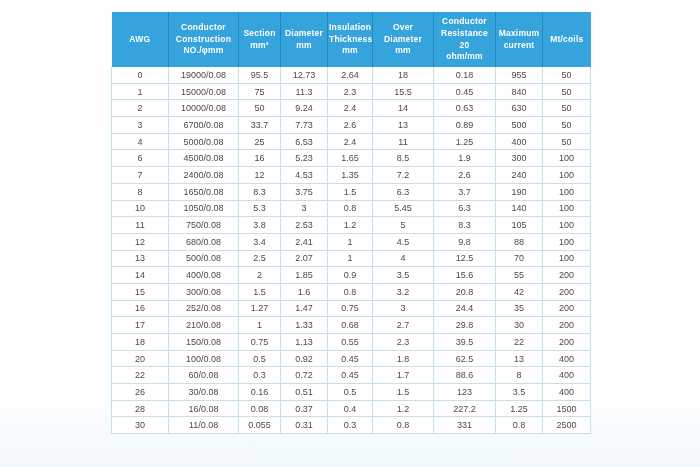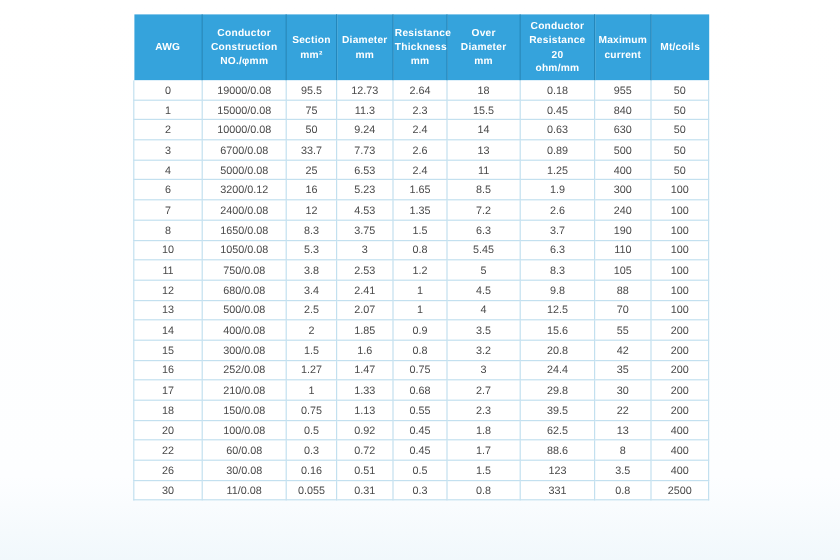--- a/index.html
+++ b/index.html
@@ -73,21 +73,21 @@
     <thead>
       <tr id="header-row">
           <th>AWG</th>
           <th>Conductor
 Construction
 NO./φmm</th>
           <th>Section
 mm²</th>
           <th>Diameter
 mm</th>
-          <th>Resistance
+          <th>Insulation
 Thickness
 mm</th>
           <th>Over Diameter
 mm</th>
           <th>Conductor
 Resistance 20
 ohm/mm</th>
           <th>Maximum
 current</th>
           <th>Mt/coils</th>
@@ -144,21 +144,21 @@
           <td>25</td>
           <td>6.53</td>
           <td>2.4</td>
           <td>11</td>
           <td>1.25</td>
           <td>400</td>
           <td>50</td>
         </tr>
         <tr>
           <td>6</td>
-          <td>3200/0.12</td>
+          <td>4500/0.08</td>
           <td>16</td>
           <td>5.23</td>
           <td>1.65</td>
           <td>8.5</td>
           <td>1.9</td>
           <td>300</td>
           <td>100</td>
         </tr>
         <tr>
           <td>7</td>
@@ -183,21 +183,21 @@
           <td>100</td>
         </tr>
         <tr>
           <td>10</td>
           <td>1050/0.08</td>
           <td>5.3</td>
           <td>3</td>
           <td>0.8</td>
           <td>5.45</td>
           <td>6.3</td>
-          <td>110</td>
+          <td>140</td>
           <td>100</td>
         </tr>
         <tr>
           <td>11</td>
           <td>750/0.08</td>
           <td>3.8</td>
           <td>2.53</td>
           <td>1.2</td>
           <td>5</td>
           <td>8.3</td>
@@ -308,20 +308,31 @@
           <td>30/0.08</td>
           <td>0.16</td>
           <td>0.51</td>
           <td>0.5</td>
           <td>1.5</td>
           <td>123</td>
           <td>3.5</td>
           <td>400</td>
         </tr>
         <tr>
+          <td>28</td>
+          <td>16/0.08</td>
+          <td>0.08</td>
+          <td>0.37</td>
+          <td>0.4</td>
+          <td>1.2</td>
+          <td>227.2</td>
+          <td>1.25</td>
+          <td>1500</td>
+        </tr>
+        <tr>
           <td>30</td>
           <td>11/0.08</td>
           <td>0.055</td>
           <td>0.31</td>
           <td>0.3</td>
           <td>0.8</td>
           <td>331</td>
           <td>0.8</td>
           <td>2500</td>
         </tr>

